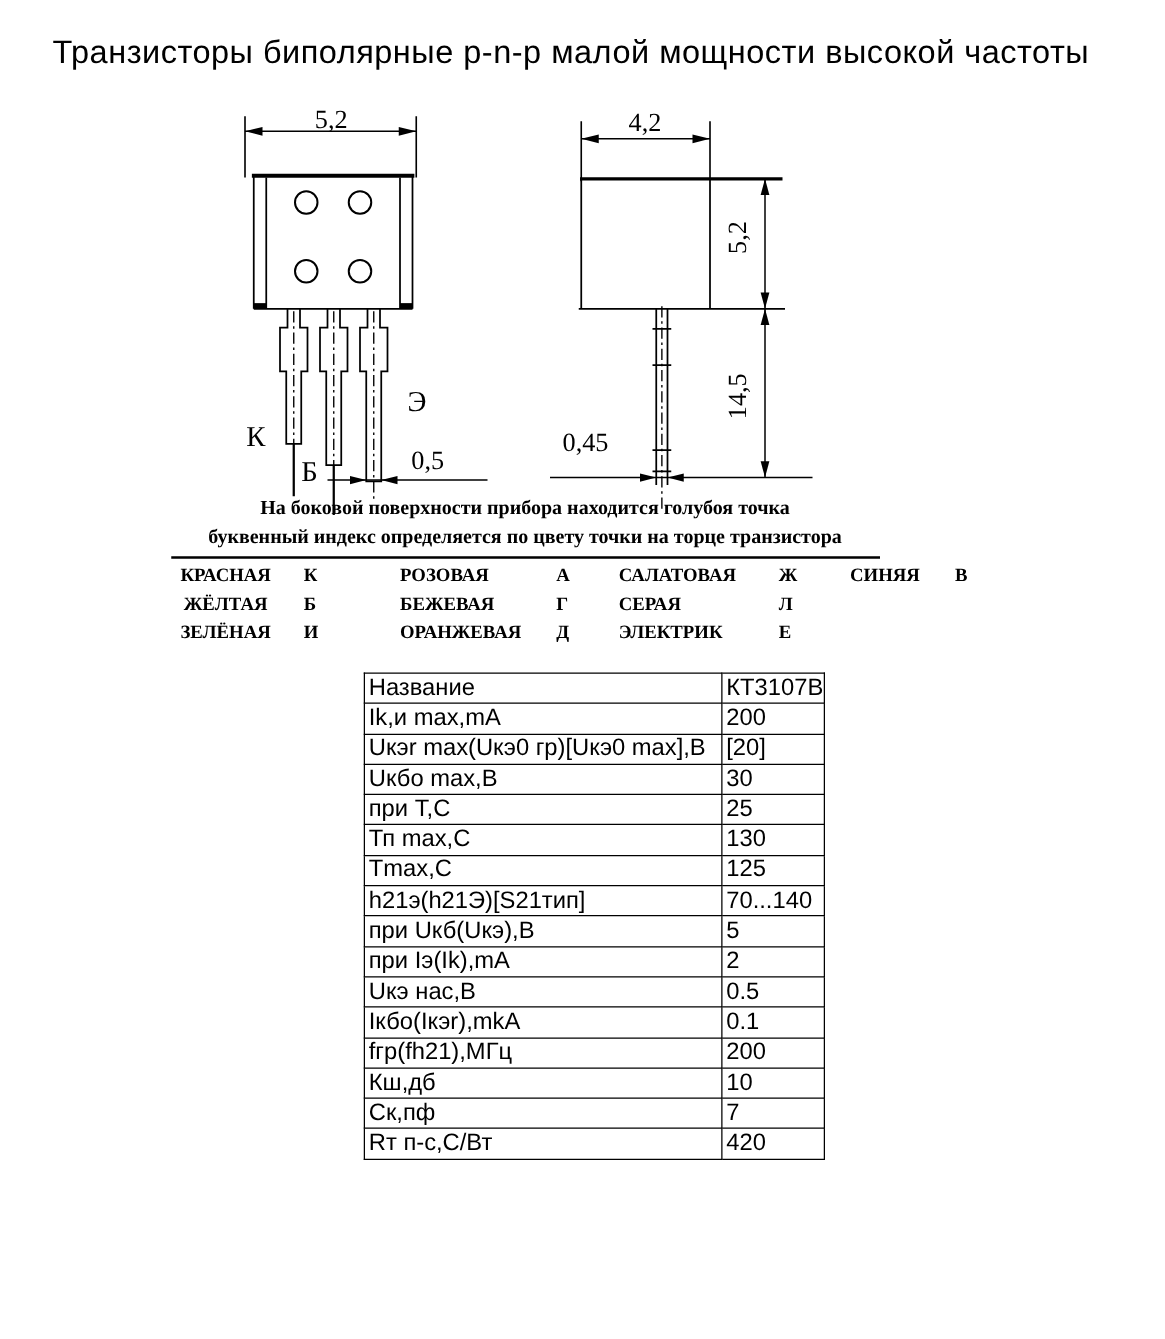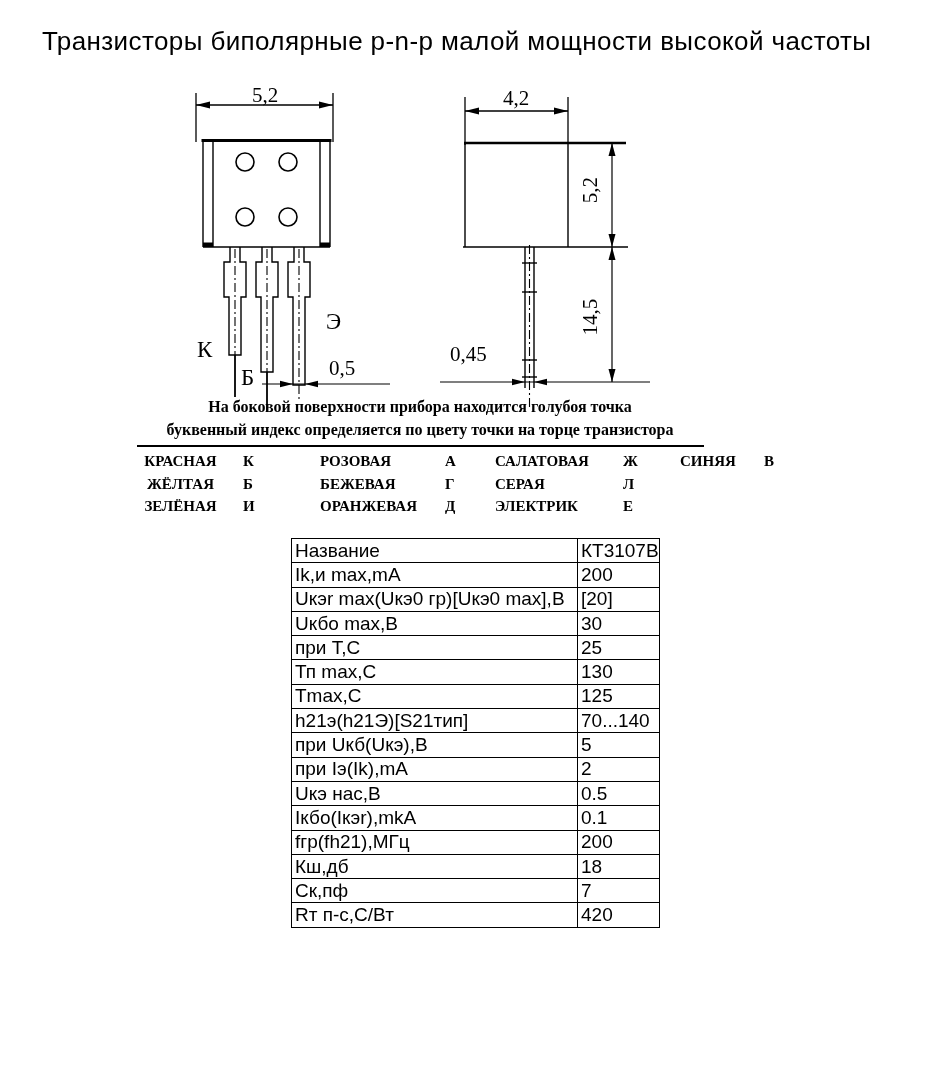--- a/index.html
+++ b/index.html
@@ -229,21 +229,21 @@
         <tr>
           <td class="key">Iкбо(Iкэr),mkA</td>
           <td class="val">0.1</td>
         </tr>
         <tr>
           <td class="key">fгр(fh21),МГц</td>
           <td class="val">200</td>
         </tr>
         <tr>
           <td class="key">Кш,дб</td>
-          <td class="val">18</td>
+          <td class="val">10</td>
         </tr>
         <tr>
           <td class="key">Ск,пф</td>
           <td class="val">7</td>
         </tr>
         <tr>
           <td class="key">Rт п-с,С/Вт</td>
           <td class="val">420</td>
         </tr>
       </tbody>

